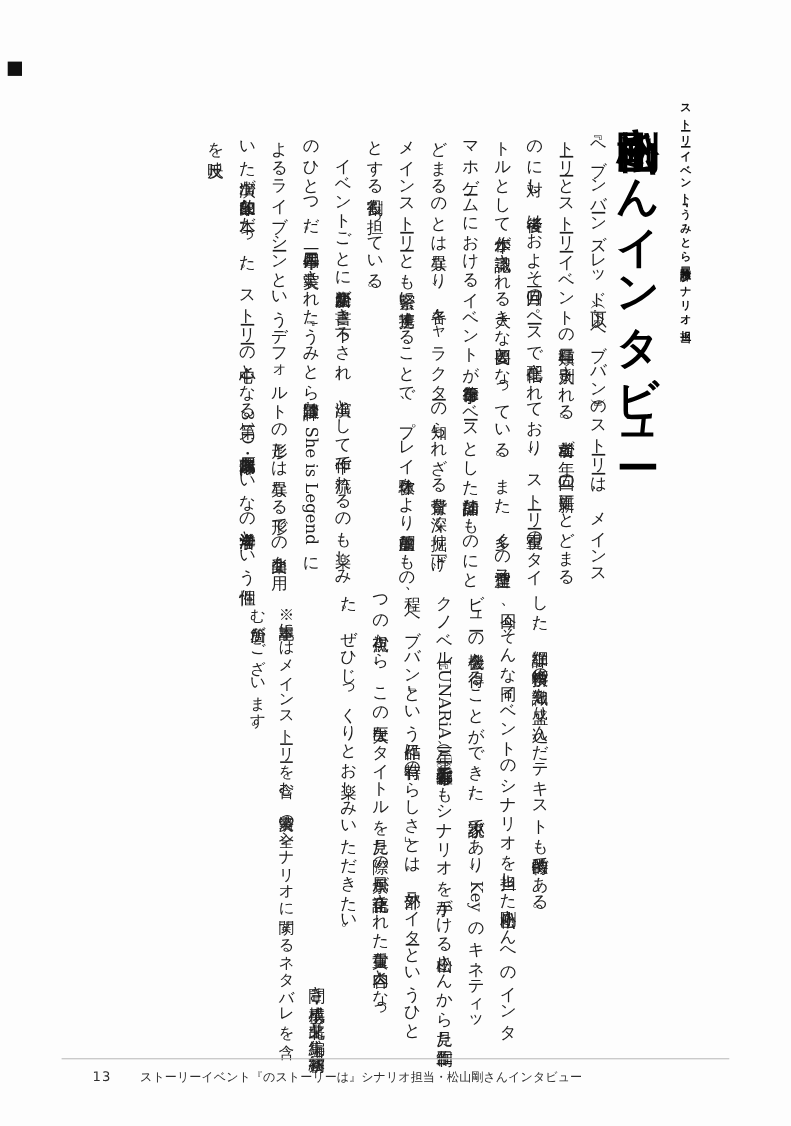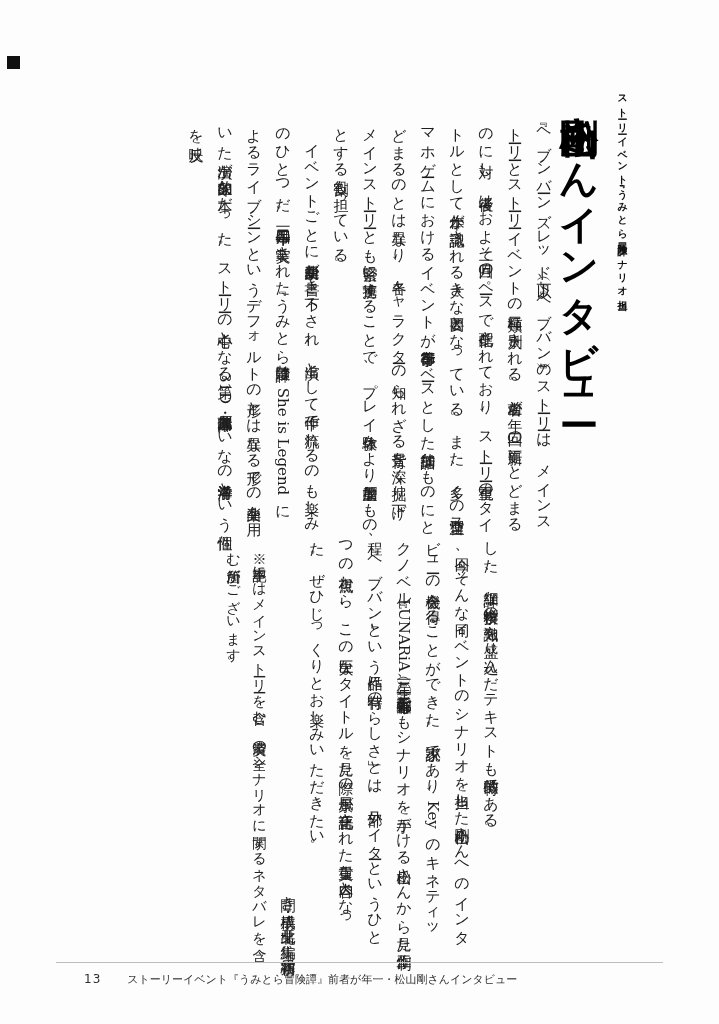--- a/index.html
+++ b/index.html
@@ -128,16 +128,16 @@
     <p>した、詳細な科学技術の知識を盛り込んだテキストも特徴的である。</p>
     <p class="indent">今回、そんな同イベントのシナリオを担当した松山剛さんへのインタビューの機会を得ることができた。小説家であり、Keyのキネティックノベル『LUNARiA』（二〇二一年）、『虹彩都市』（二〇二五年）でもシナリオを手がける松山さんから見た制作工程、『ヘブバン』という作品に特有の「らしさ」とは。外部ライターというひとつの視点から、この巨大なタイトルを見た際の風景が言語化された貴重な内容となった。ぜひじっくりとお楽しみいただきたい。</p>
     <p class="credit">聞き手・構成：北出栞、編集：初雪緑茶</p>
     <p class="note">※本記事にはメインストーリーを含む、実装済の全シナリオに関するネタバレを含む箇所がございます。</p>
   </section>
 
   <div class="footer-rule"></div>
 
   <footer class="footer">
     <span class="page-num">13</span>
-    <span class="footer-text">ストーリーイベント『うみとら冒険譚』前者が年一・松山剛さんインタビュー</span>
+    <span class="footer-text">ストーリーイベント『のストーリーは』シナリオ担当・松山剛さんインタビュー</span>
   </footer>
 
 </div>
 
 </body></html>

